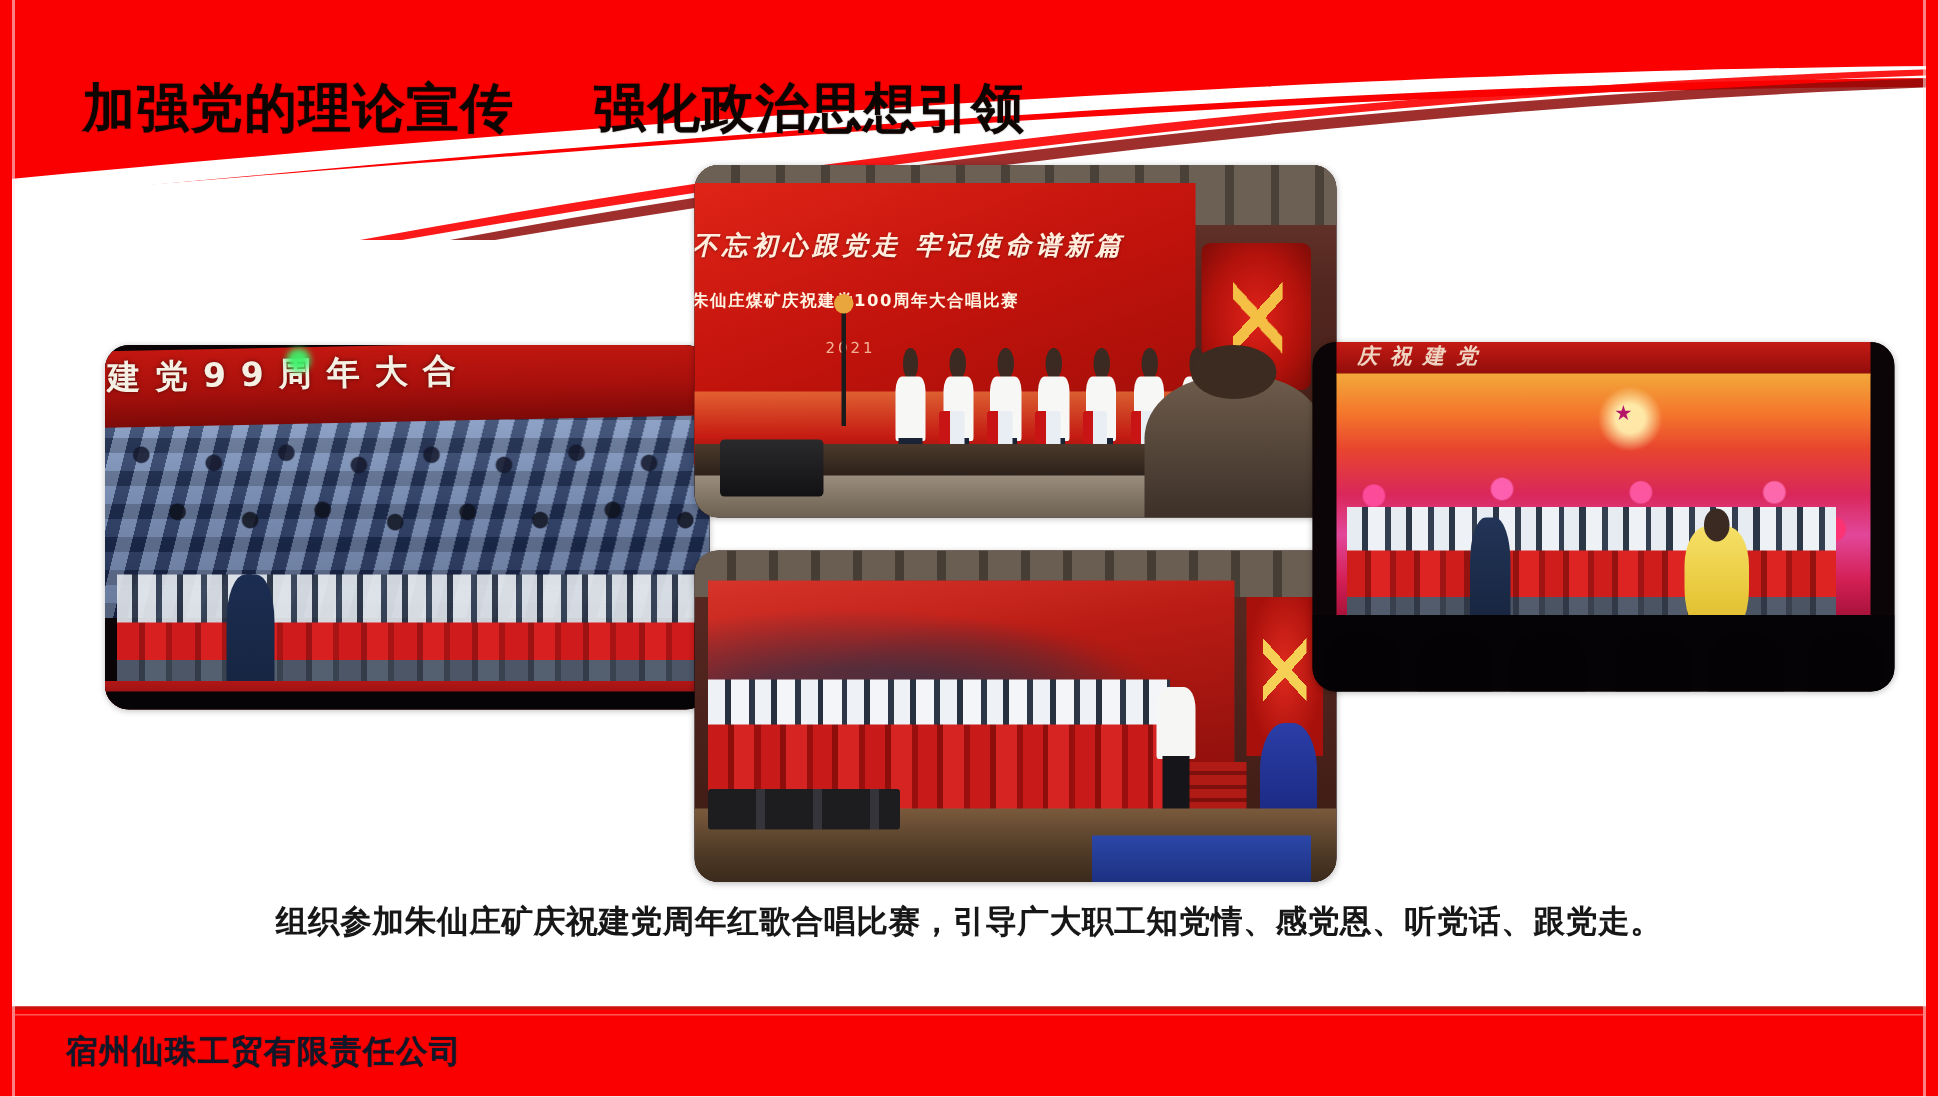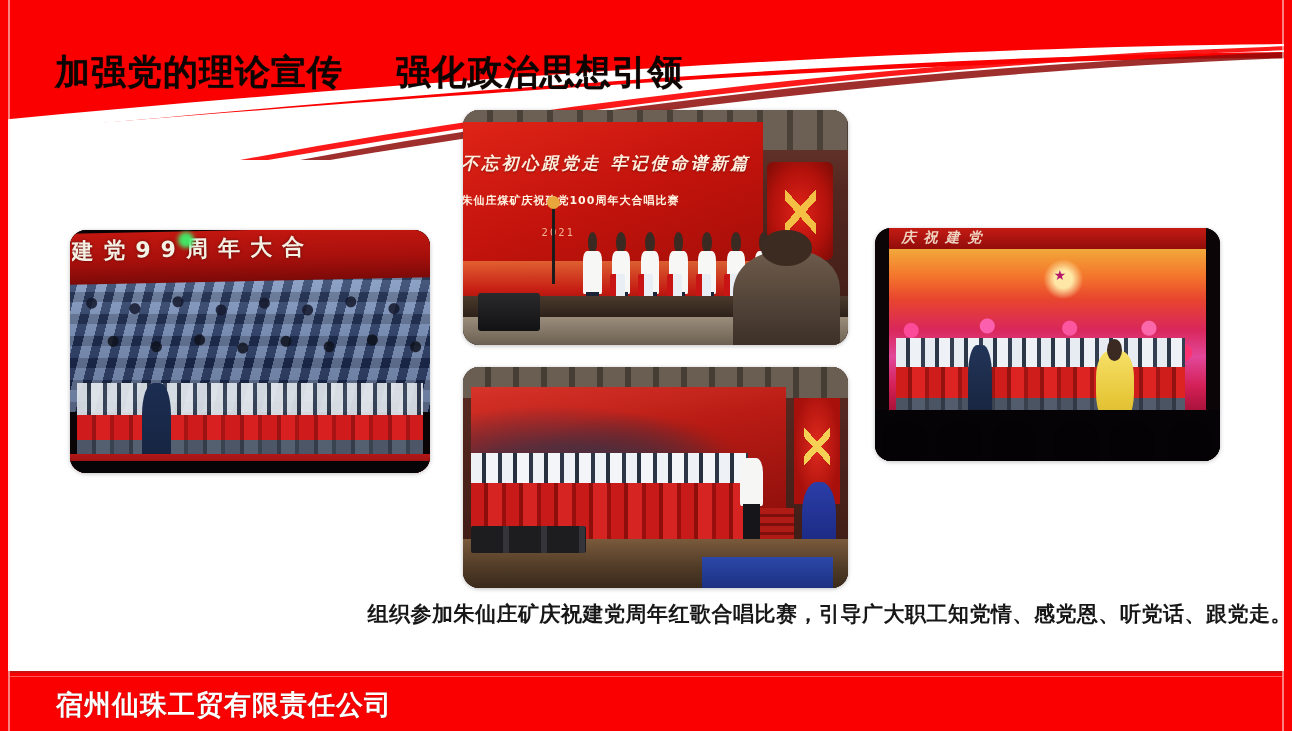--- a/index.html
+++ b/index.html
@@ -68,20 +68,21 @@
   }
 
   
   .photo {
     position: absolute;
     border-radius: 16px;
     overflow: hidden;
     z-index: 15;
     background: #120406;
     box-shadow: 0 1px 4px rgba(0,0,0,.25);
+    padding-left: 43px;
   }
   .photo .inner {
     position: absolute;
     inset: 0;
     overflow: hidden;
   }
 
   
   .stage-dark { position:absolute; inset:0; background:#0a0406; }
 
@@ -417,21 +418,21 @@
     position:absolute; bottom:0; width:13%; height:78%;
     border-radius:50% 50% 0 0; background:#050205;
   }
 
   
   .caption {
     position: absolute;
     left: 0;
     top: 600px;
     width: 1292px;
-    text-align: right;
+    text-align: center;
     z-index: 18;
     font-family: "DejaVu Serif", "Liberation Serif", serif;
     font-size: 21px;
     font-weight: bold;
     color: #171717;
     letter-spacing: .5px;
   }
 
   
   .footer {
@@ -445,26 +446,26 @@
     border-top: 2px solid #c91310;
   }
   .footer-line {
     position: absolute;
     left: 10px; right: 10px; top: 3px;
     height: 1px;
     background: rgba(255,255,255,.35);
   }
   .footer-title {
     position: absolute;
-    left: 56px;
+    left: 44px;
     top: 14px;
     font-family: "DejaVu Sans", "Liberation Sans", sans-serif;
-    font-size: 27px;
+    font-size: 21px;
     font-weight: bold;
-    color: #ffffff;
+    color: #0f172a;
     letter-spacing: 1px;
     text-shadow: 0 0 1px rgba(0,0,0,.5);
   }
 </style>
 </head>
 <body>
 
 <div class="slide">
 
   <div class="banner">

